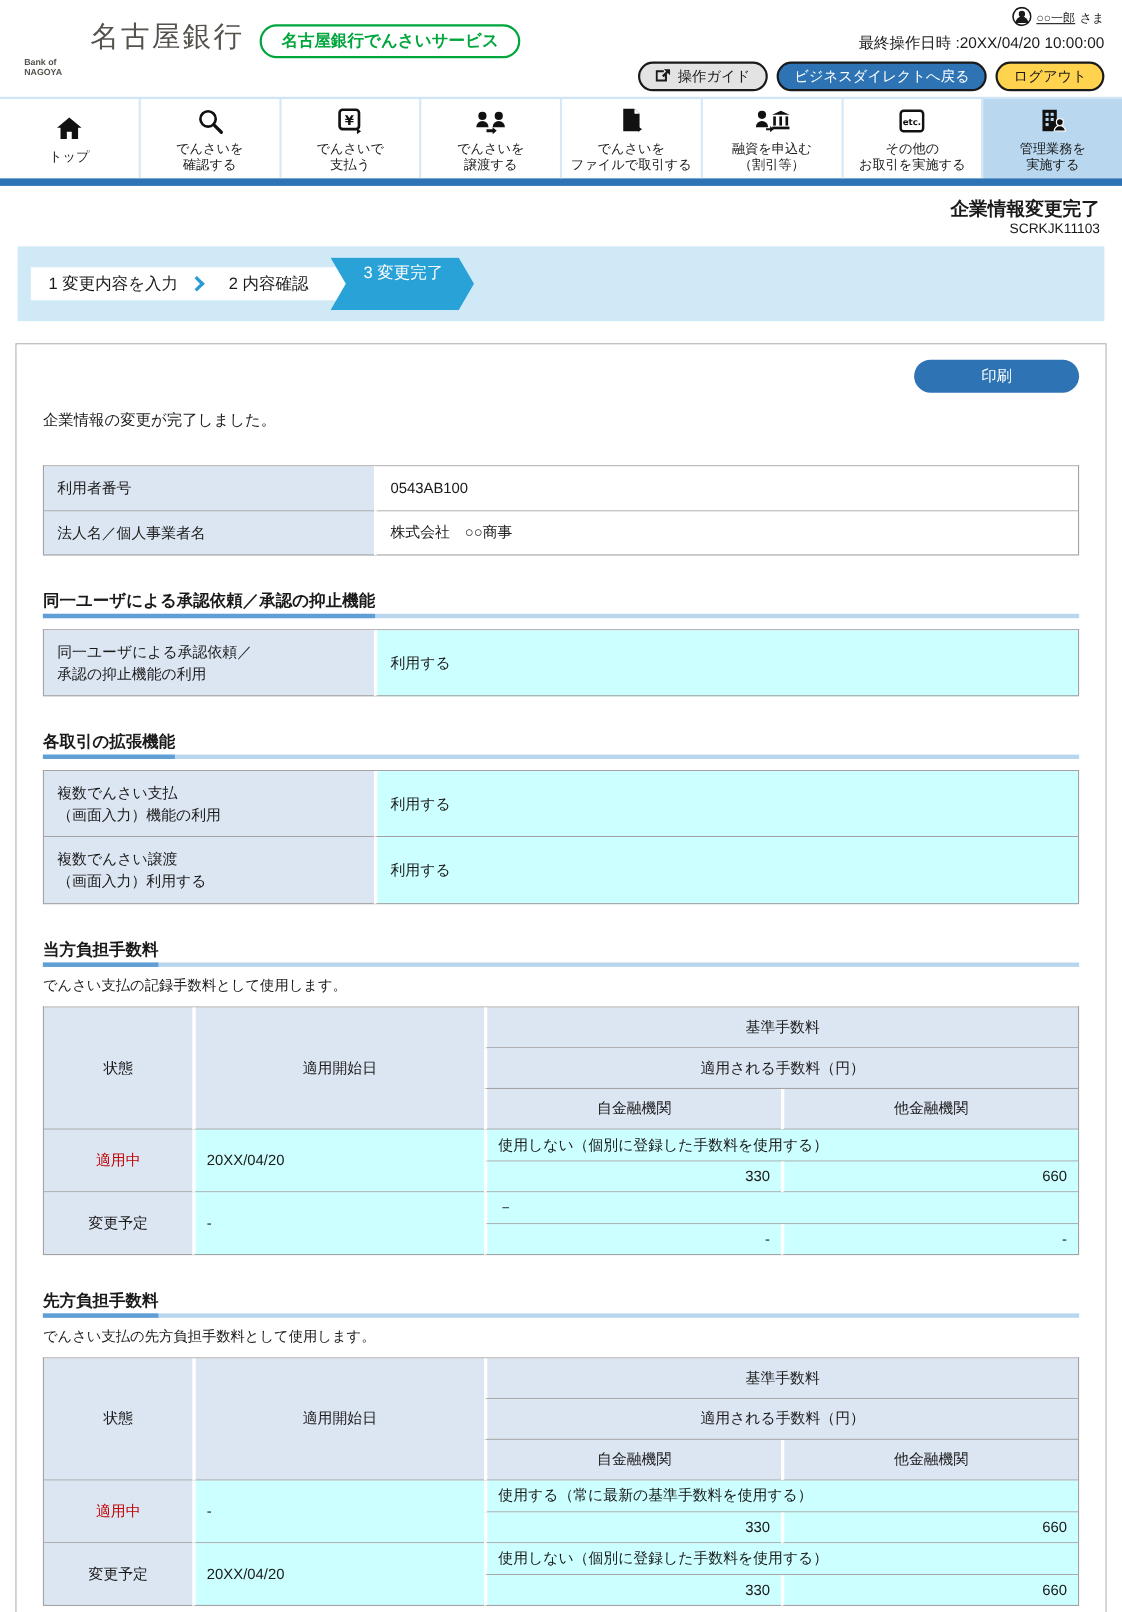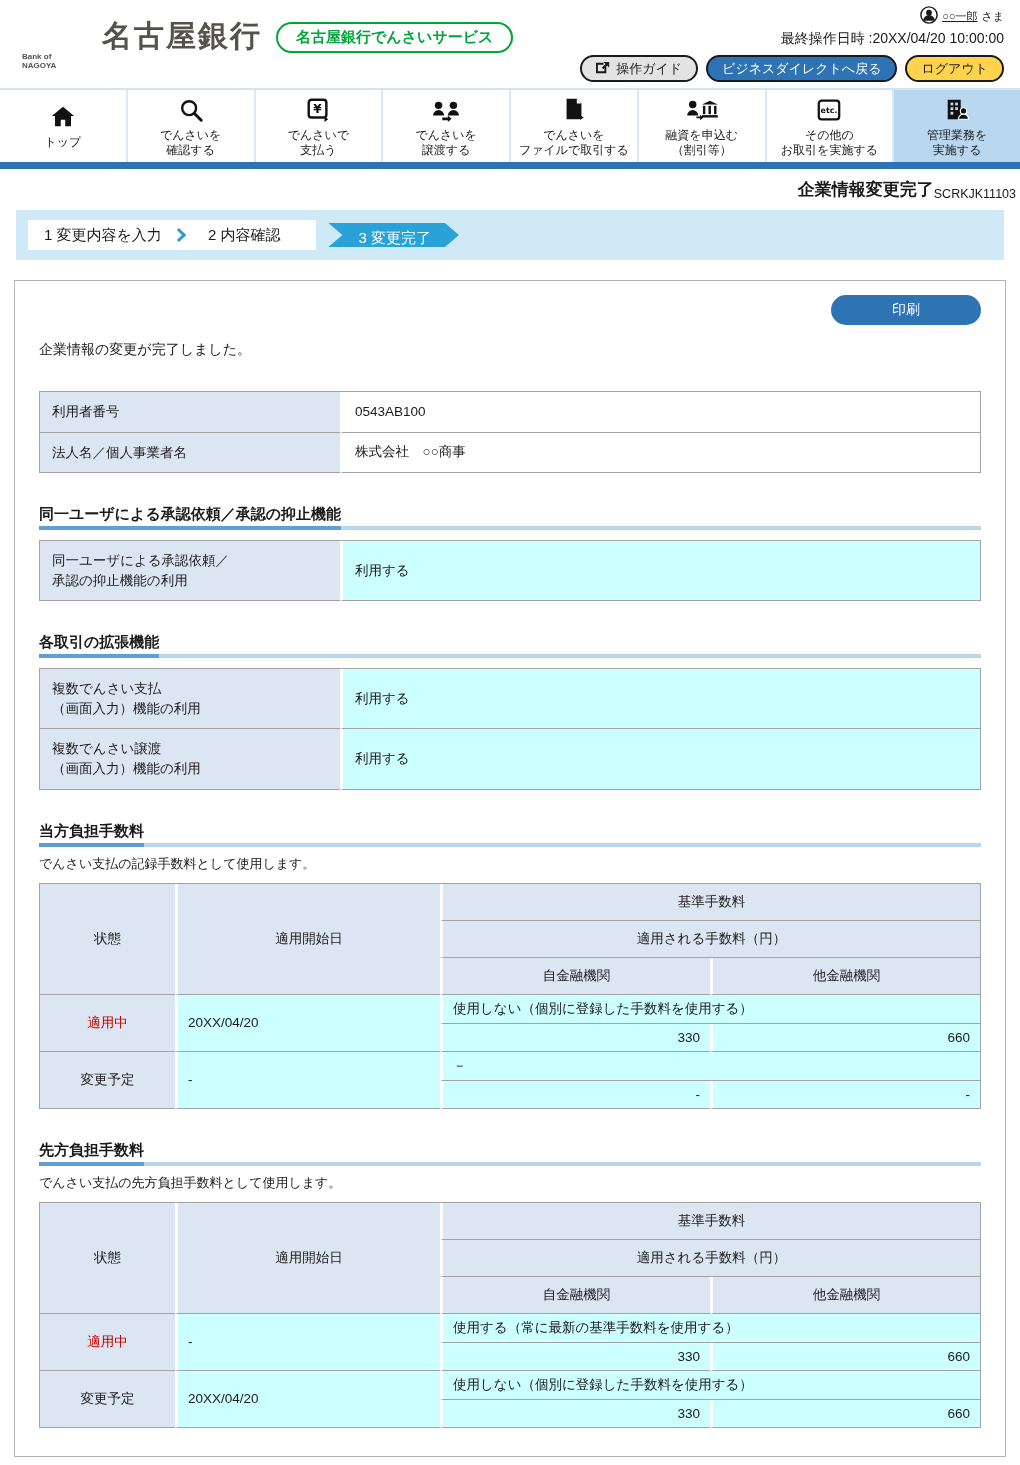--- a/index.html
+++ b/index.html
@@ -8,21 +8,21 @@
     width:1020px; margin:0 auto;
     font-family:"Liberation Sans","DejaVu Sans",sans-serif;
     color:#1a1a1a; font-size:13px;
   }
 
   
   .header { position:relative; height:88px; padding:10px 14px 0 22px; }
   .logo-row { display:flex; align-items:flex-start; gap:14px; }
   .logo-mark { width:46px; height:52px; display:flex; flex-direction:column; align-items:center;gap:43px; }
   .logo-romaji { font-size:8px; font-weight:bold; color:#55524d; line-height:1.1; white-space:pre-line; text-align:left; width:100%; }
-  .bank-name { font-size:30px; font-weight:bold; color:#55524d; letter-spacing:2px; margin-top:6px;margin-left:20px; }
+  .bank-name { font-size:26px; font-weight:normal; color:#55524d; letter-spacing:2px; margin-top:6px; }
   .service-badge {
     margin-top:12px; border:2px solid #00a63c; color:#00a63c; font-weight:bold;
     border-radius:999px; padding:4px 18px; font-size:15px; white-space:nowrap;
   }
   .header-right { position:absolute; top:6px; right:16px; text-align:right; }
   .user-line { font-size:11px; display:flex; justify-content:flex-end; align-items:center; gap:4px; }
   .user-name { text-decoration:underline; }
   .last-op { font-size:14px; margin-top:4px; }
   .header-buttons { margin-top:7px; display:flex; gap:8px; justify-content:flex-end; align-items:center; }
   .hbtn { display:inline-flex; align-items:center; justify-content:center; gap:5px;
@@ -37,29 +37,29 @@
   .nav-item { flex:1 1 0; min-width:0; height:72px; background:#fff; border-left:2px solid #d7e8f6;
     display:flex; flex-direction:column; align-items:center; justify-content:center; gap:3px;
     cursor:pointer; }
   .nav-item:first-child { border-left:none; }
   .nav-item.active { background:#b9d8ef; }
   .nav-label { font-size:12px; text-align:center; white-space:pre-line; line-height:1.25; }
   .nav-icon { height:30px; display:flex; align-items:center; justify-content:center; }
   .nav-strip { height:7px; background:#2e74b5; }
 
   
-  .page-head { display:flex; justify-content:flex-end; align-items:flex-end; padding:9px 4px 7px; }
+  .page-head { display:flex; justify-content:flex-start; align-items:flex-end; padding:9px 20px 7px;flex-direction:column; }
   .page-title { font-size:17px; font-weight:bold; }
   .screen-id { font-size:12.5px; }
-  .steps { background:#cfe9f7; margin:2px 16px 0; padding:10px 12px; display:flex; align-items:center;gap:28px; }
+  .steps { background:#cfe9f7; margin:2px 16px 0; padding:10px 12px; display:flex; align-items:center; }
   .steps-white { display:flex; align-items:center; background:#fff; height:30px; padding-right:20px; }
   .step-label { font-size:15px; padding:0 16px; white-space:nowrap; }
   .sep-chevron { width:10px; height:10px; border-top:3px solid #2b9ad5; border-right:3px solid #2b9ad5;
     transform:rotate(45deg); flex:none; margin:0 8px 0 -4px; }
-  .step-current { background:#29a2d8; color:#fff; font-size:15px; height:24px; line-height:30px;
+  .step-current { background:#29a2d8; color:#fff; font-size:15px; height:48px; line-height:30px;
     padding:0 28px 0 30px; margin-left:-16px; white-space:nowrap;
     clip-path:polygon(0 0, calc(100% - 14px) 0, 100% 50%, calc(100% - 14px) 100%, 0 100%, 14px 50%); }
 
   
   .content { margin:20px 14px 10px; border:1px solid #b3b3b3; padding:14px 24px 28px; background:#fff; }
   .print-top-row { display:flex; justify-content:flex-end; }
   .btn-print { width:150px; height:30px; border:none; border-radius:15px; background:#2e74b5;
     color:#fff; font-size:14px; cursor:pointer; font-family:inherit; }
   .complete-msg { font-size:14px; margin:16px 0 6px; }
 
@@ -295,21 +295,21 @@
           <col>
         </colgroup>
       <tbody>
           <tr>
         <th class="cell-label">複数でんさい支払
 （画面入力）機能の利用</th>
         <td class="cell-value vsep cyan">利用する</td>
       </tr>
       <tr>
         <th class="cell-label">複数でんさい譲渡
-（画面入力）機能の利用</th>
+（画面入力）利用する</th>
         <td class="cell-value vsep cyan">利用する</td>
       </tr>
     </tbody>
       </table>
   </div>
 
   <div class="section">
     <div class="section-title"><span>当方負担手数料</span></div>
     <div class="section-desc">でんさい支払の記録手数料として使用します。</div>
     <table class="tbl">

